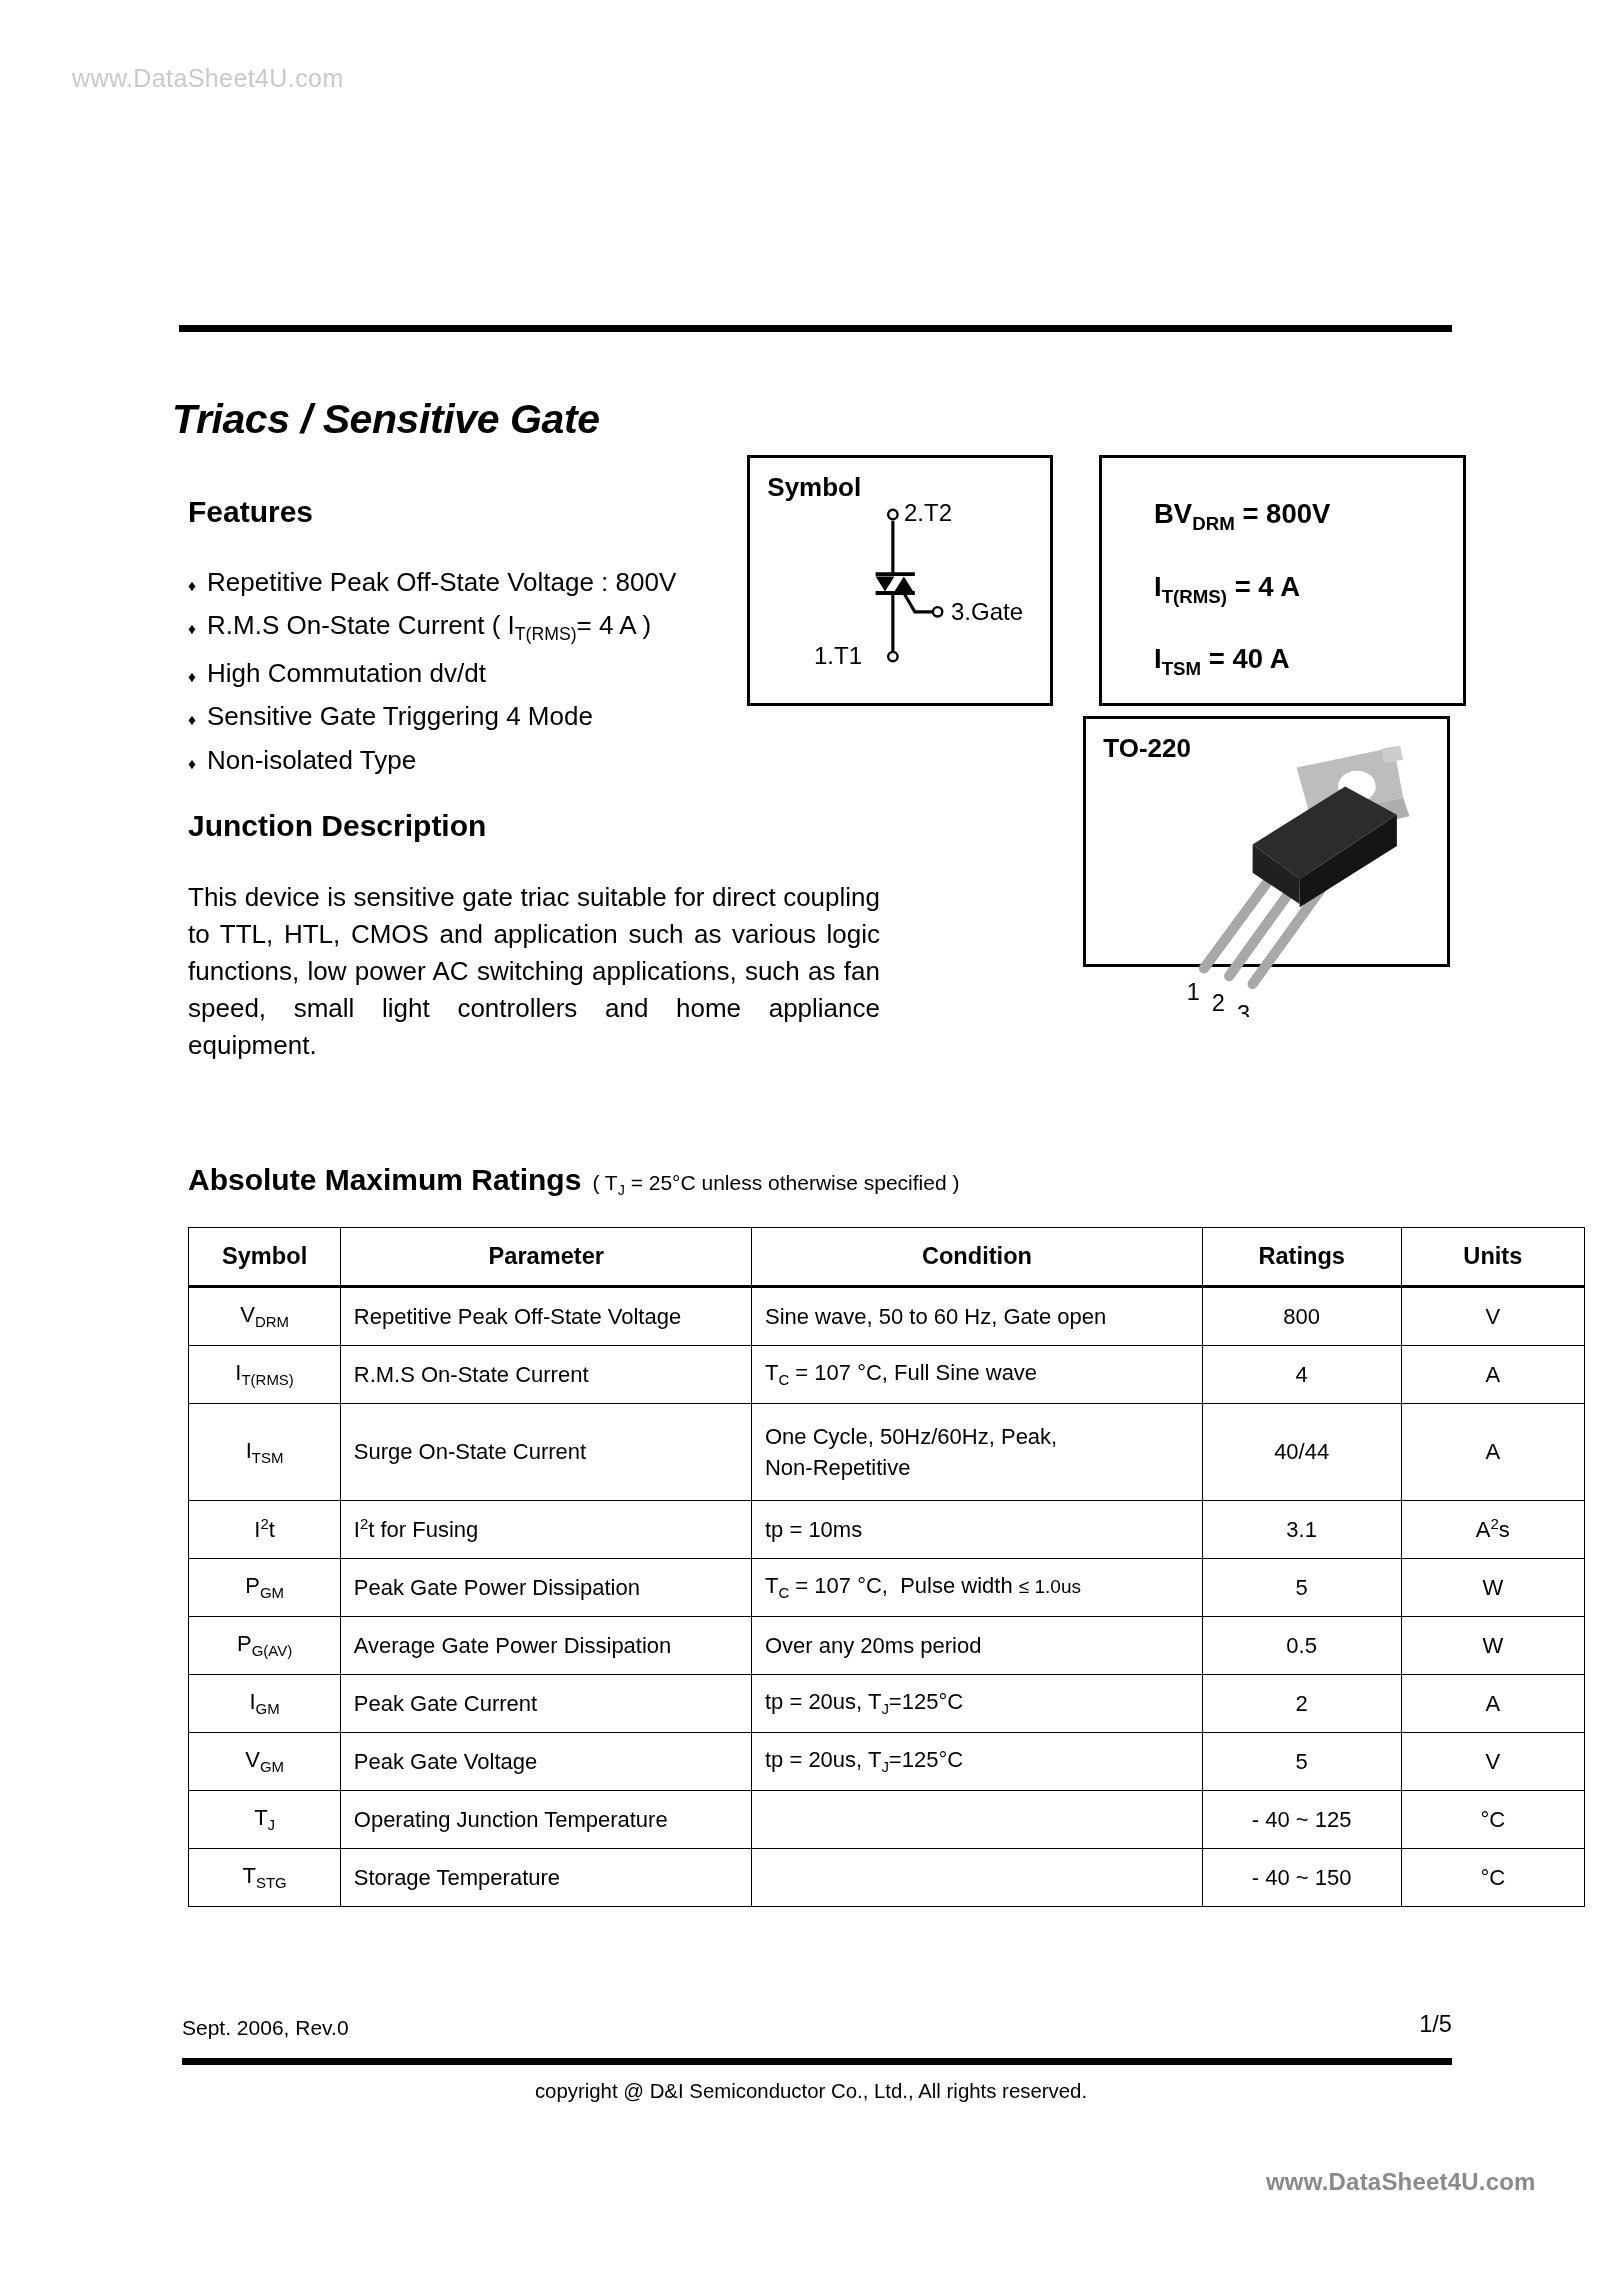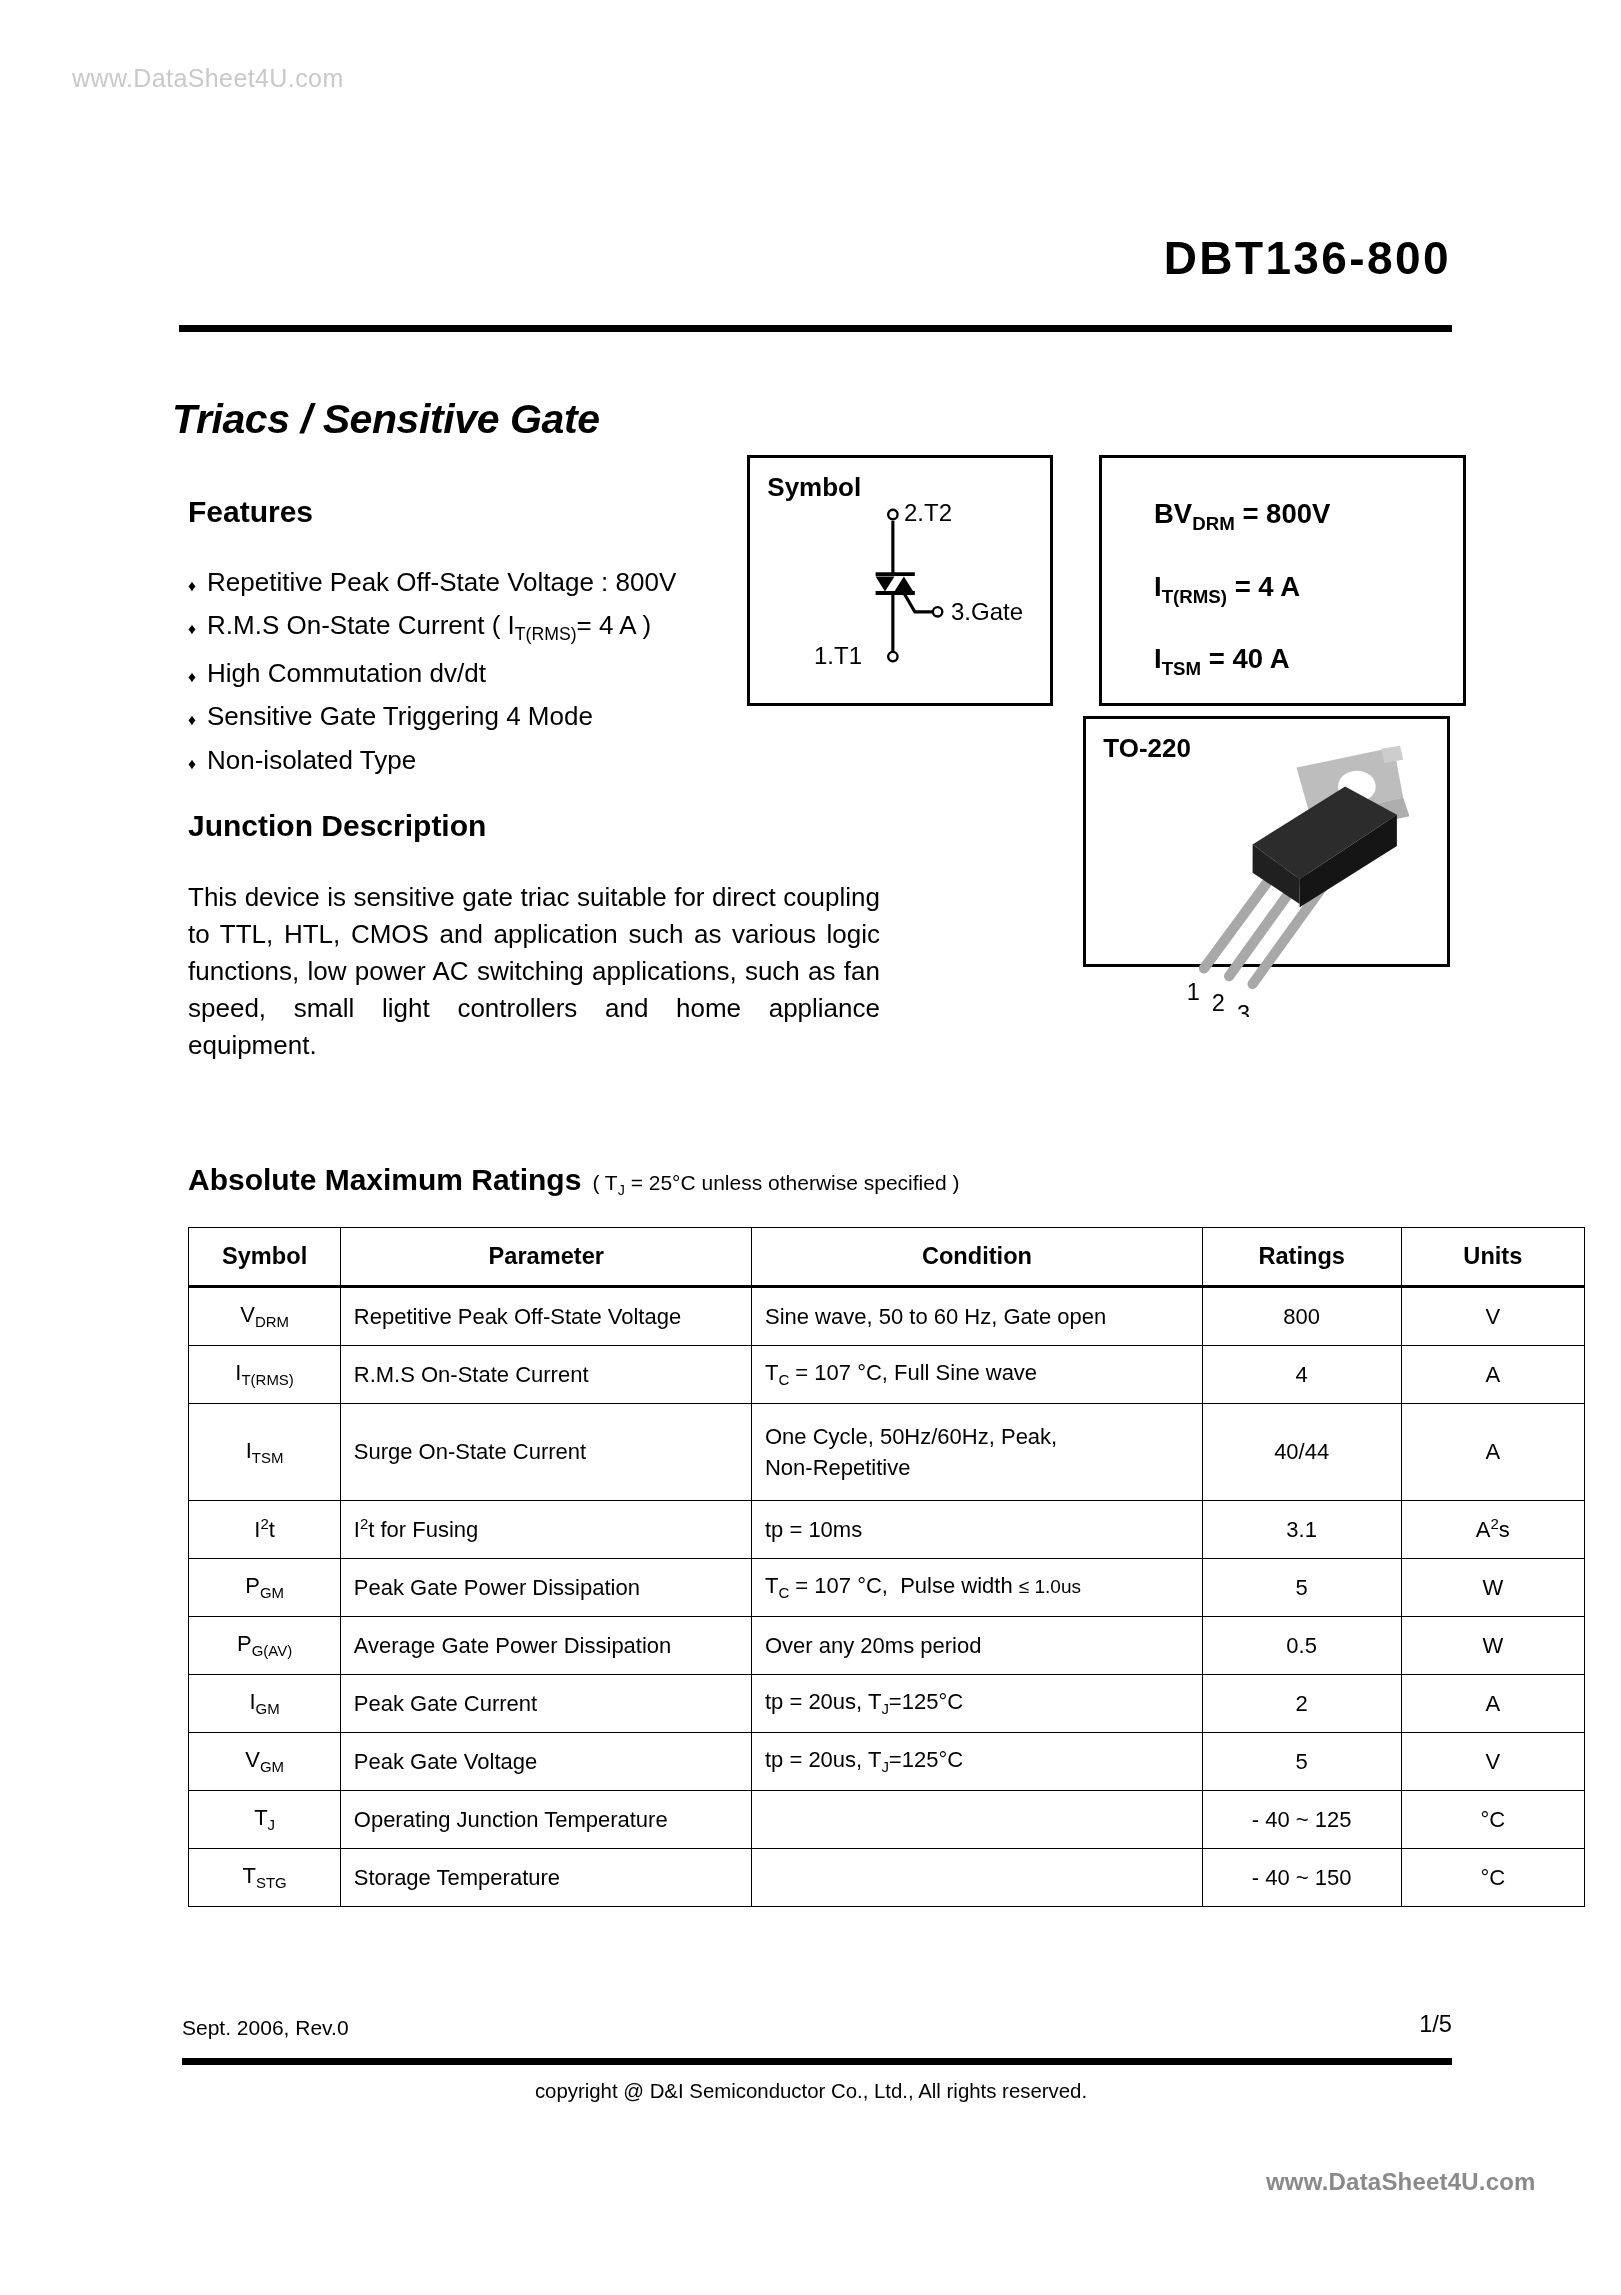--- a/index.html
+++ b/index.html
@@ -331,21 +331,20 @@
   }
 </style>
 </head>
 <body>
 
 <div class="page">
 
   <div class="watermark-top">www.DataSheet4U.com</div>
 
   <div class="header">
-    <div class="part-number">DBT136-800</div>
   </div>
   <div class="header-rule"></div>
 
   <div class="doc-title">Triacs / Sensitive Gate</div>
 
   <div class="features-head">Features</div>
   <div class="features-list">
     <div class="feature-item">
       <span class="feature-bullet">♦</span>
       <span>Repetitive Peak Off-State Voltage : 800V</span>

